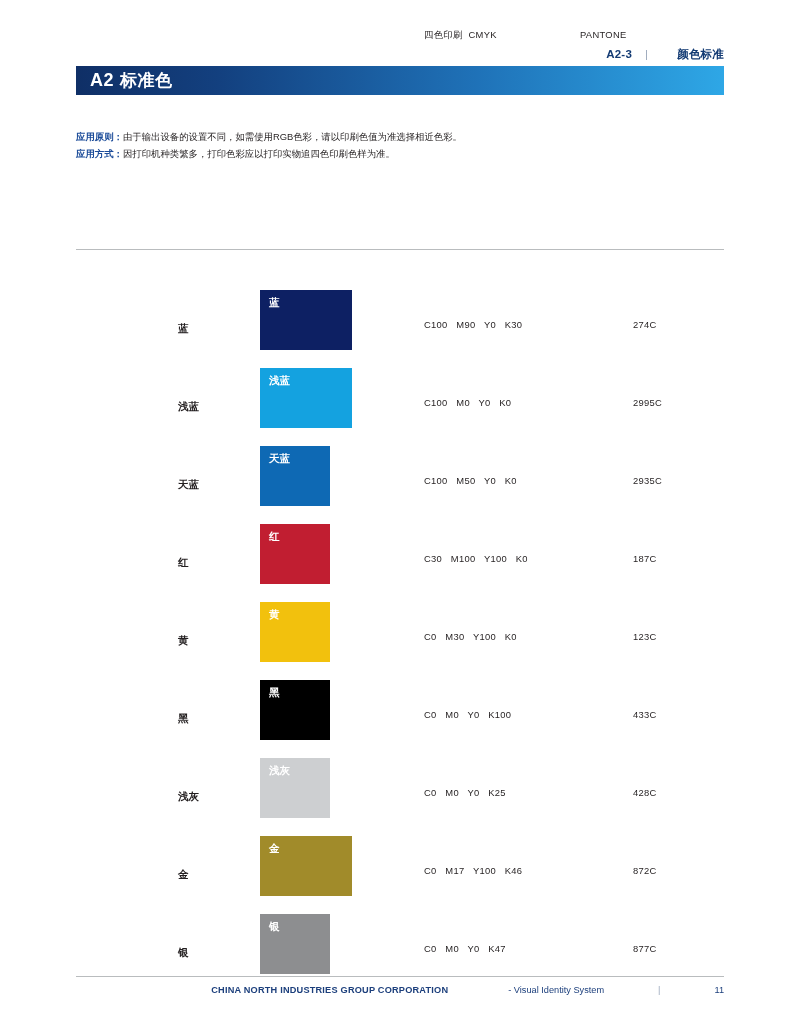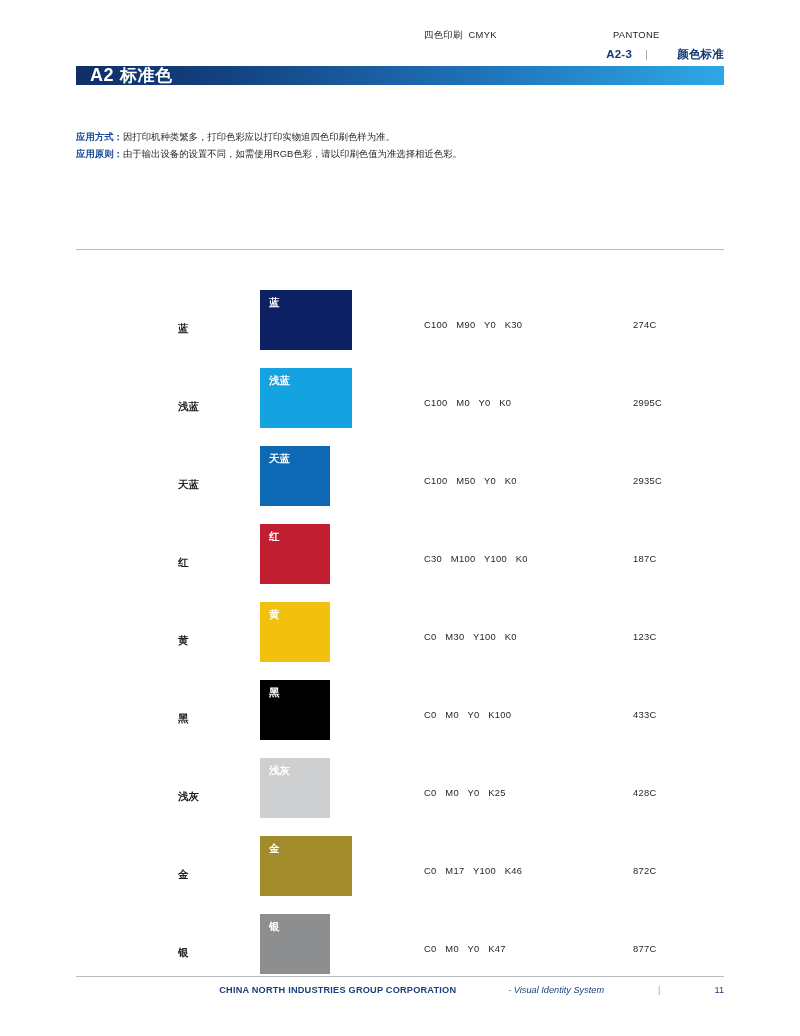--- a/index.html
+++ b/index.html
@@ -53,21 +53,21 @@
     font-weight: bold;
     margin-left: 16px;
   }
 
   
   .title-band {
     position: absolute;
     top: 66px;
     left: 76px;
     width: 648px;
-    height: 19px;
+    height: 29px;
     background: linear-gradient(to right, #0f2f66 0%, #13407f 22%, #1f72b8 62%, #2ea7e6 100%);
     display: flex;
     align-items: center;
   }
   .title-band .band-text {
     color: #ffffff;
     font-size: 17px;
     font-weight: bold;
     padding-left: 14px;
     letter-spacing: 0.5px;
@@ -110,21 +110,21 @@
   }
   .col-head {
     position: absolute;
     top: 266px;
     font-size: 9px;
     font-weight: normal;
     color: #1c3f7c;
     letter-spacing: 0.4px;
   }
   .col-head.cmyk { left: 424px; }
-  .col-head.pantone { left: 613px; }
+  .col-head.pantone { left: 580px; }
 
   .rows {
     position: absolute;
     top: 290px;
     left: 0;
     width: 800px;
   }
   .row-item {
     position: relative;
     height: 78px;
@@ -194,22 +194,21 @@
     font-size: 9.2px;
     color: #1c3f7c;
     gap: 48px;
   }
   .footer .company {
     font-weight: bold;
     letter-spacing: 0.2px;
   }
   .footer .system {
     font-weight: normal;
-    font-style: italic;
-    margin-left: 4px;
+    margin-left: 12px;
     color: #1c3f7c;
   }
   .footer .f-sep {
     margin: 0 6px;
     color: #9aa7bb;
   }
   .footer .page-num {
     font-weight: normal;
     color: #1c3f7c;
   }
@@ -226,24 +225,24 @@
   </div>
 
   <div class="title-band" style="background: linear-gradient(to right, rgb(15, 47, 102) 0%, rgb(19, 64, 127) 22%, rgb(31, 114, 184) 62%, rgb(46, 167, 230) 100%);">
     <div class="band-text">
       <span class="band-code">A2</span><span>标准色</span>
     </div>
   </div>
 
   <div class="intro">
     <div class="row">
+      <span class="label">应用原则：</span><span class="text">由于输出设备的设置不同，如需使用RGB色彩，请以印刷色值为准选择相近色彩。</span>
+    </div>
+    <div class="row">
       <span class="label">应用方式：</span><span class="text">因打印机种类繁多，打印色彩应以打印实物追四色印刷色样为准。</span>
-    </div>
-    <div class="row">
-      <span class="label">应用原则：</span><span class="text">由于输出设备的设置不同，如需使用RGB色彩，请以印刷色值为准选择相近色彩。</span>
     </div>
   </div>
 
   <div class="table-top-rule"></div>
   <div class="col-head cmyk">四色印刷  CMYK</div>
   <div class="col-head pantone">PANTONE</div>
 
   <div class="rows">
 
     <div class="row-item">

